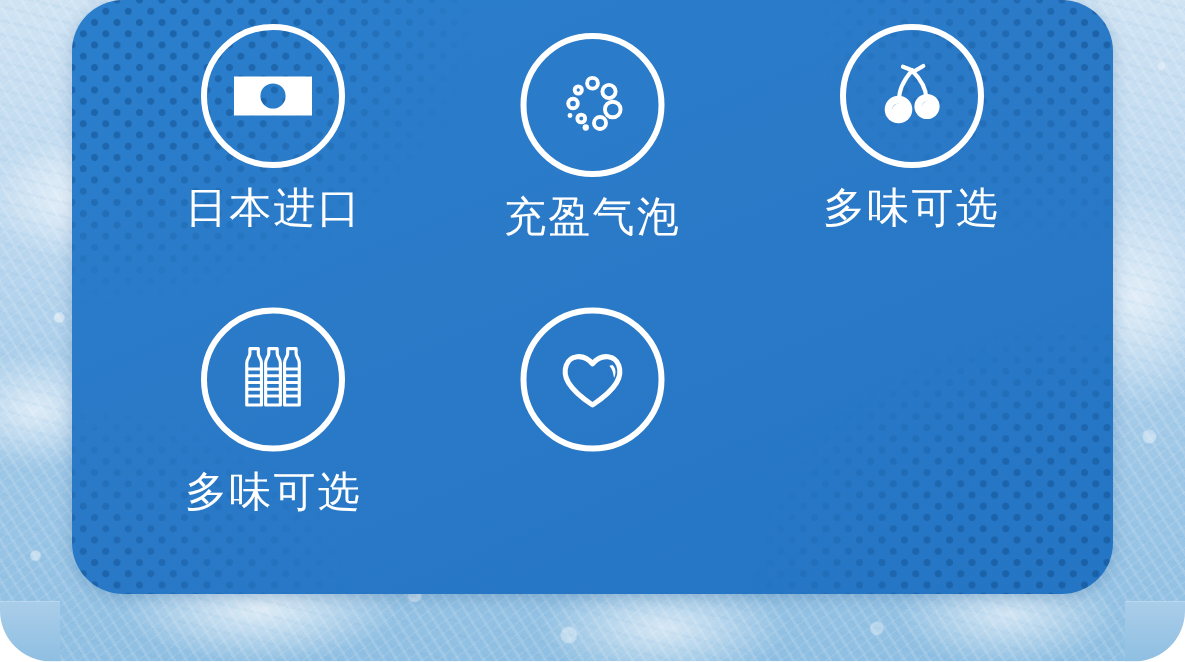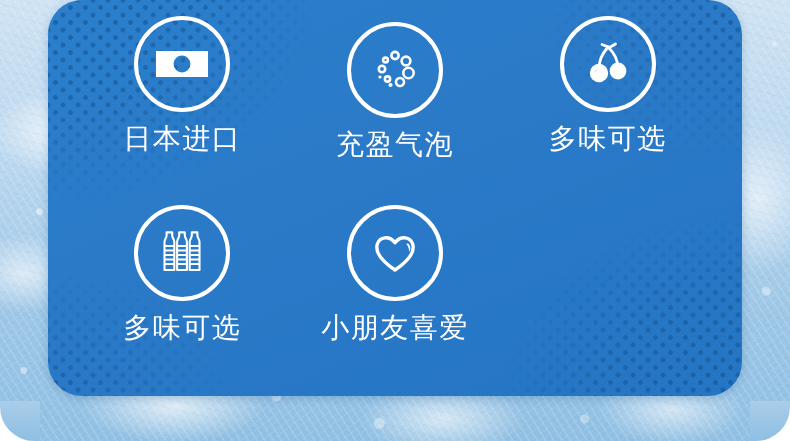--- a/index.html
+++ b/index.html
@@ -220,18 +220,17 @@
         <div class="feature-label">多味可选</div>
       </div>
 
       <div class="feature-cell row2">
         <div class="icon-ring">
           <svg width="58" height="58" viewBox="0 0 58 58">
             <path d="M29 46 C12 34.5 9 26.5 11.5 19.5 C13.8 13.2 22.6 11 29 18.6 C35.4 11 44.2 13.2 46.5 19.5 C49 26.5 46 34.5 29 46 Z" fill="none" stroke="#ffffff" stroke-width="3.4" stroke-linejoin="round"></path>
             <path d="M42.3 19.4 c2.4 2.2 2.6 5.6 1.1 8.6 c-.6 -3.4 -1.2 -6.2 -3.2 -8.2 Z" fill="#ffffff"></path>
           </svg>
         </div>
-        <div class="feature-label">小朋友喜爱</div>
       </div>
 
     </div>
   </div>
 </div>
 
 </body></html>

